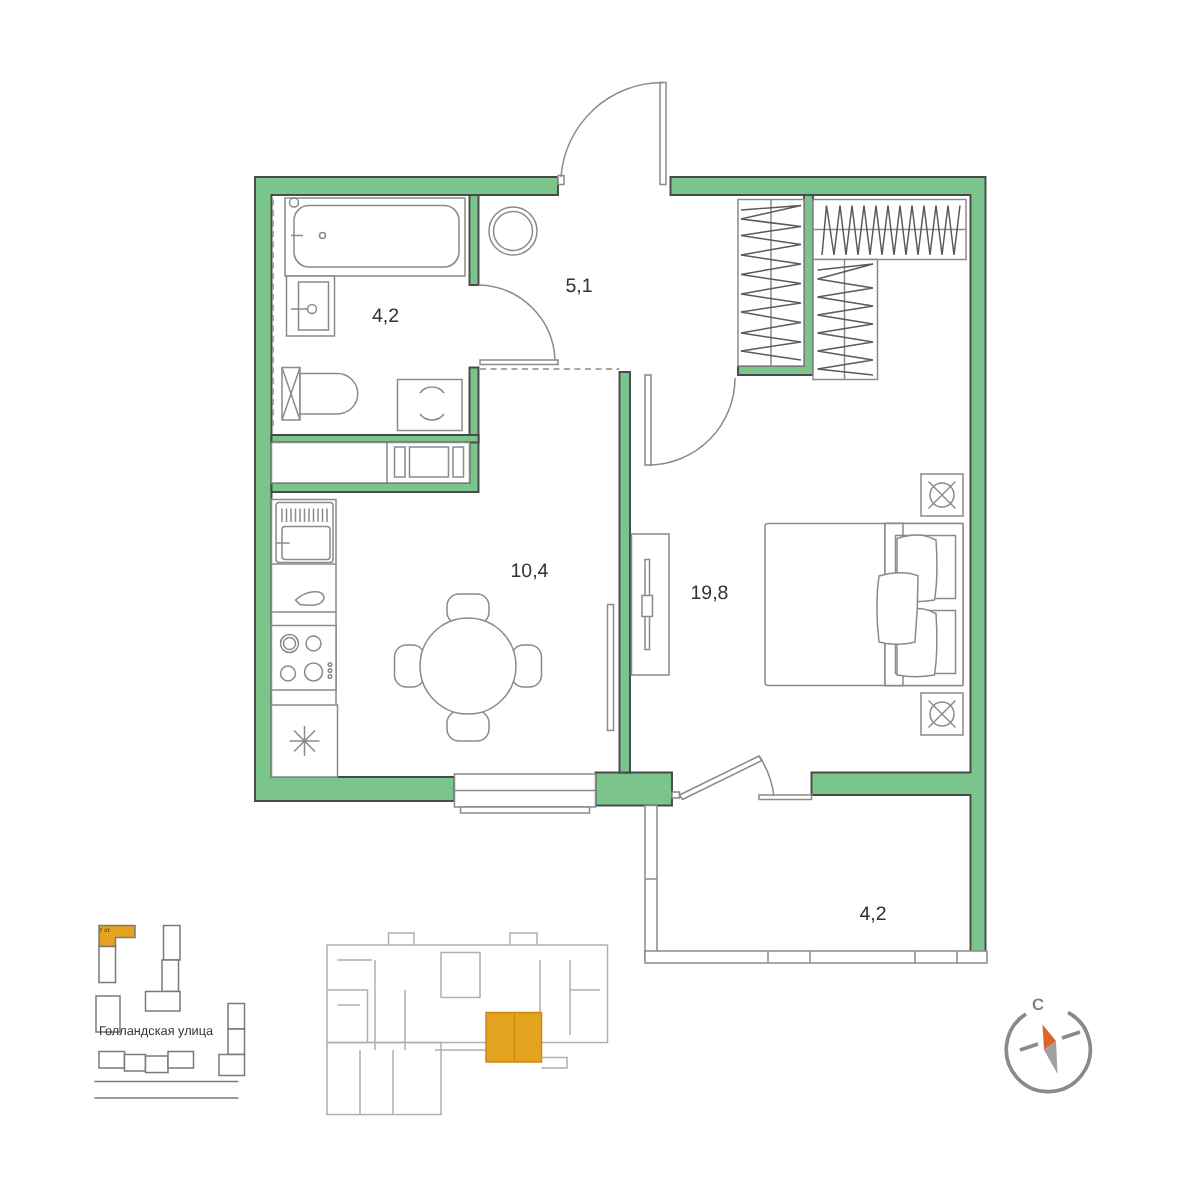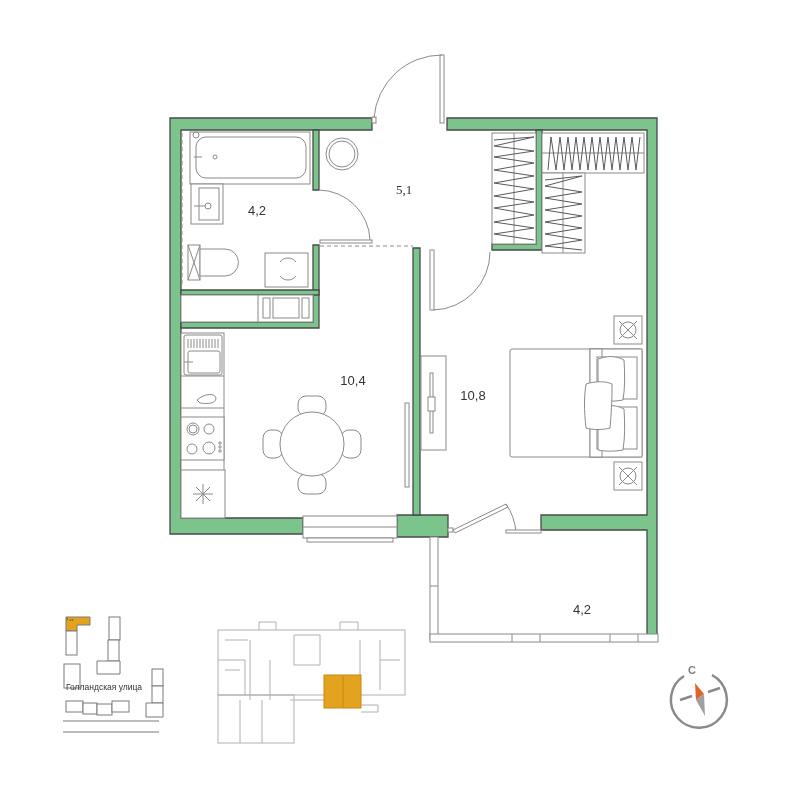--- a/index.html
+++ b/index.html
@@ -230,20 +230,20 @@
   <g>
     <path d="M684,676 A28,28 0 1 0 712,675" fill="none" stroke="#8a8a8a" stroke-width="2.5"></path>
     <line x1="680" y1="700" x2="692" y2="696" stroke="#8a8a8a" stroke-width="2.5"></line>
     <line x1="708" y1="692" x2="720" y2="688" stroke="#8a8a8a" stroke-width="2.5"></line>
     <path d="M695,683 L704,694 L696,700 Z" fill="#e0642a"></path>
     <path d="M696,700 L704,694 L705,716 Z" fill="#a0a0a0"></path>
   </g>
 </svg>
 
 <span class="area-label" style="left:257px; top:210px;">4,2</span>
-<span class="area-label" style="left:404px; top:190px;font-family:Liberation Serif, serif;">5,1</span>
+<span class="area-label" style="left:386px; top:190px;">5,1</span>
 <span class="area-label" style="left:353px; top:380px;">10,4</span>
-<span class="area-label" style="left:473px; top:395px;">10,8</span>
+<span class="area-label" style="left:473px; top:395px;">19,8</span>
 <span class="area-label" style="left:582px; top:609px;">4,2</span>
 
 <span class="badge">7 эт.</span>
 <span class="street">Голландская улица</span>
 <span class="compass-letter">С</span>
 
 </body></html>

